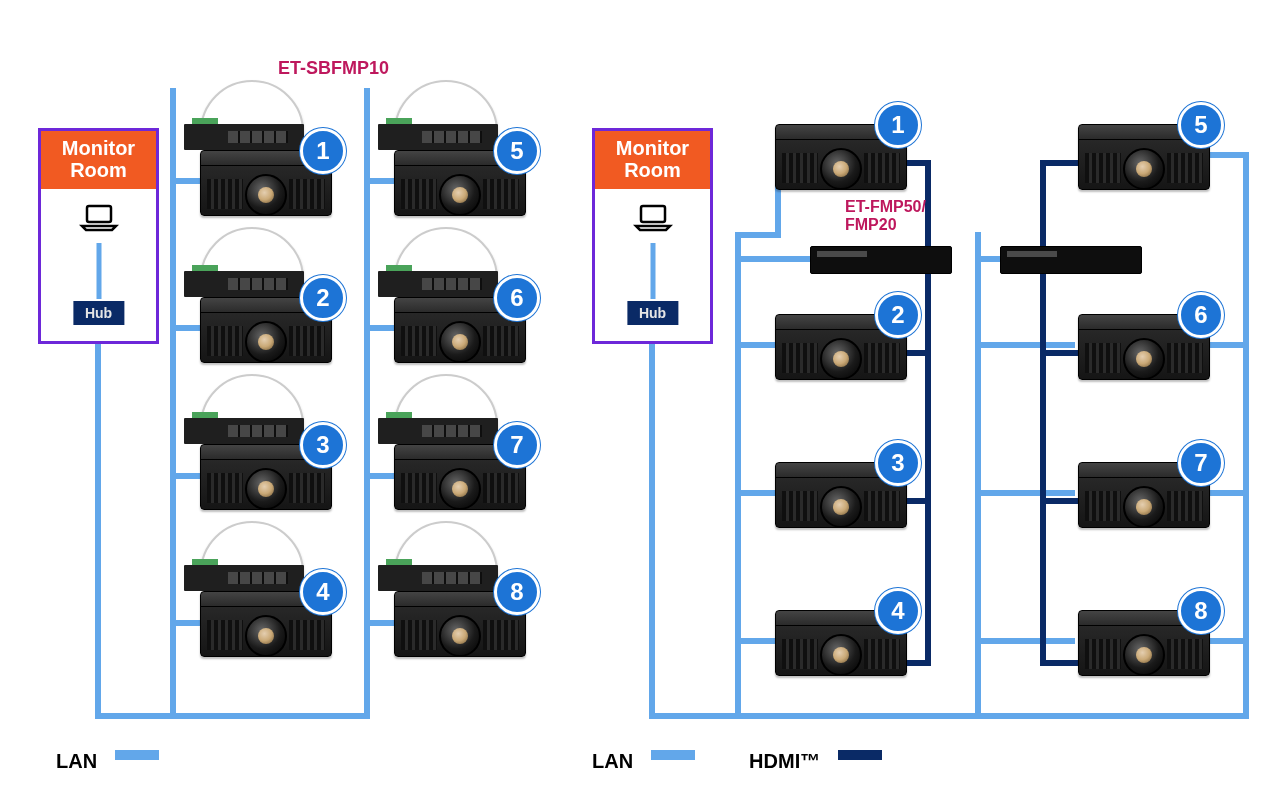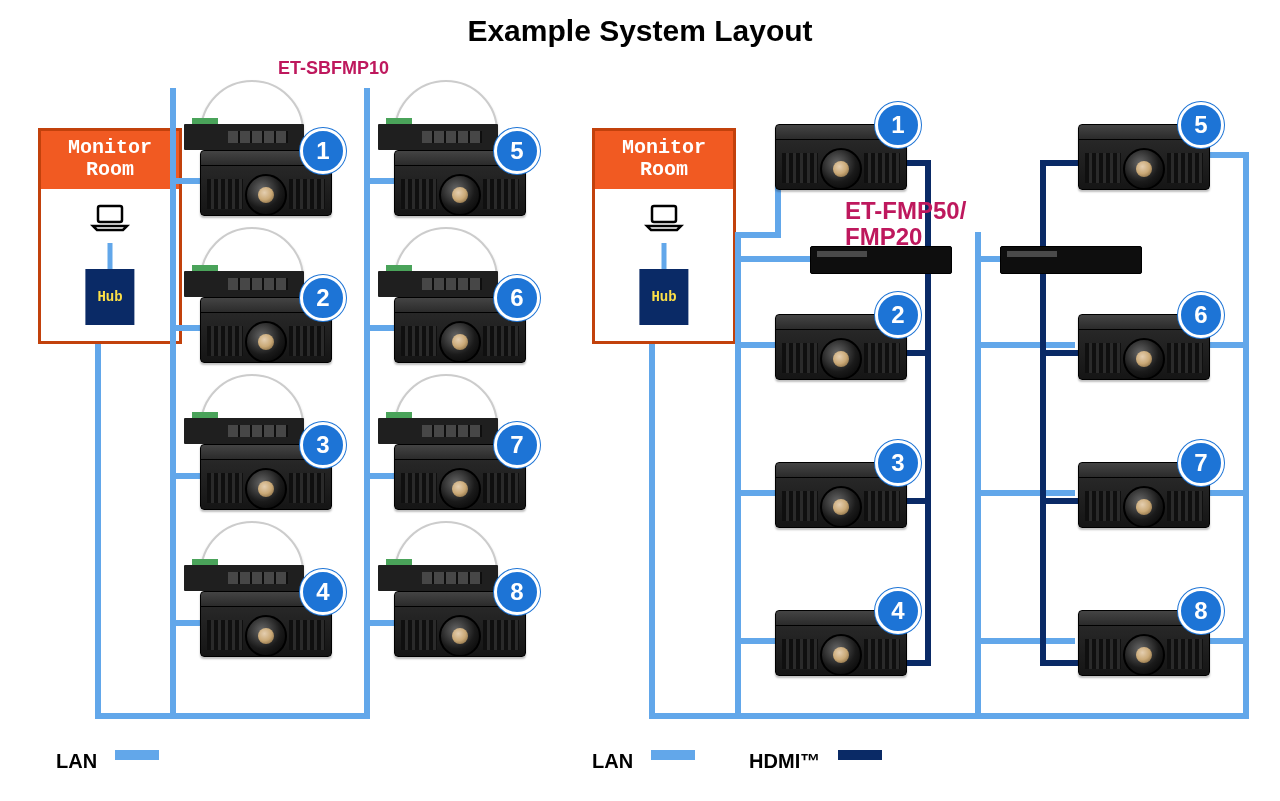--- a/index.html
+++ b/index.html
@@ -18,25 +18,24 @@
     left: 0; right: 0; top: 14px;
     text-align: center;
     font-size: 30px;
     font-weight: 800;
     color: #000;
   }
 
   
   .monitor-room {
     position: absolute;
-    width: 144px;
-    border: 3px solid #c2410c;
+    width: 121px;
+    border: 3px solid #6d28d9;
     box-sizing: border-box;
     background: #fff;
-    font-family: Liberation Mono, monospace;
   }
   .monitor-room .mr-head {
     background: #f15a22;
     color: #fff;
     text-align: center;
     font-weight: 700;
     line-height: 1.1;
     padding: 6px 0 8px 0;
     font-size: 20px;
   }
@@ -47,24 +46,24 @@
   .laptop-icon {
     position: absolute;
     left: 50%; transform: translateX(-50%);
     top: 14px;
   }
   .hub {
     position: absolute;
     left: 50%; transform: translateX(-50%);
     bottom: 14px;
     background: #0a2a66;
-    color: #fde047;
+    color: #e5e5e5;
     font-weight: 700;
     font-size: 14px;
-    padding: 20px 12px;
+    padding: 4px 12px;
   }
   
   .mv {
     position: absolute;
     left: 50%; transform: translateX(-50%);
     top: 54px; bottom: 40px;
     width: 5px;
     background: #62a7ea;
   }
 
@@ -189,21 +188,20 @@
   .tag {
     position: absolute;
     font-weight: 700;
     color: #be185d;
   }
 </style>
 </head>
 <body>
 
 <div class="stage">
-  <div class="title">Example System Layout</div>
 
   <div class="tag" style="left:278px; top:58px; font-size:18px;">ET-SBFMP10</div>
 
   <div class="monitor-room" style="left:38px; top:128px; height:216px;">
     <div class="mr-head">
       <span>Monitor</span><br>
       <span>Room</span>
     </div>
     <div class="mr-body">
       <span class="laptop-icon">
@@ -376,21 +374,21 @@
   <div class="hdmi" style="left:900px; top:160px; width:31px; height:6px;"></div>
   <div class="hdmi" style="left:900px; top:350px; width:31px; height:6px;"></div>
   <div class="hdmi" style="left:900px; top:498px; width:31px; height:6px;"></div>
   <div class="hdmi" style="left:900px; top:660px; width:31px; height:6px;"></div>
 
   <div class="hdmi" style="left:1040px; top:160px; width:38px; height:6px;"></div>
   <div class="hdmi" style="left:1040px; top:350px; width:38px; height:6px;"></div>
   <div class="hdmi" style="left:1040px; top:498px; width:38px; height:6px;"></div>
   <div class="hdmi" style="left:1040px; top:660px; width:38px; height:6px;"></div>
 
-  <div class="tag" style="left:845px; top:198px; font-size:24px; line-height:1.1;">
+  <div class="tag" style="left:845px; top:198px; font-size:16px; line-height:1.1;">
     <span>ET-FMP50/</span><br><span>FMP20</span>
   </div>
 
   <div class="fmp" style="left:810px; top:246px;"></div>
   <div class="fmp" style="left:1000px; top:246px;"></div>
 
   <div class="proj" style="left:775px; top:124px;">
       <div class="toprow"></div>
       <div class="lens-outer">
         <div class="lens-inner"></div>

